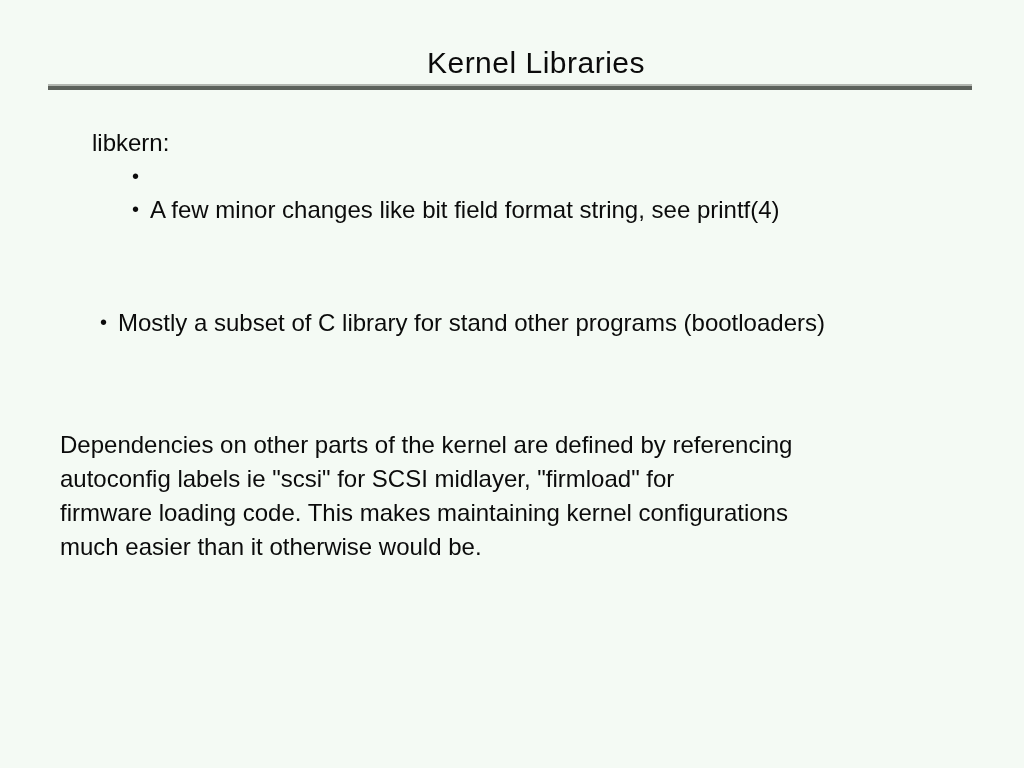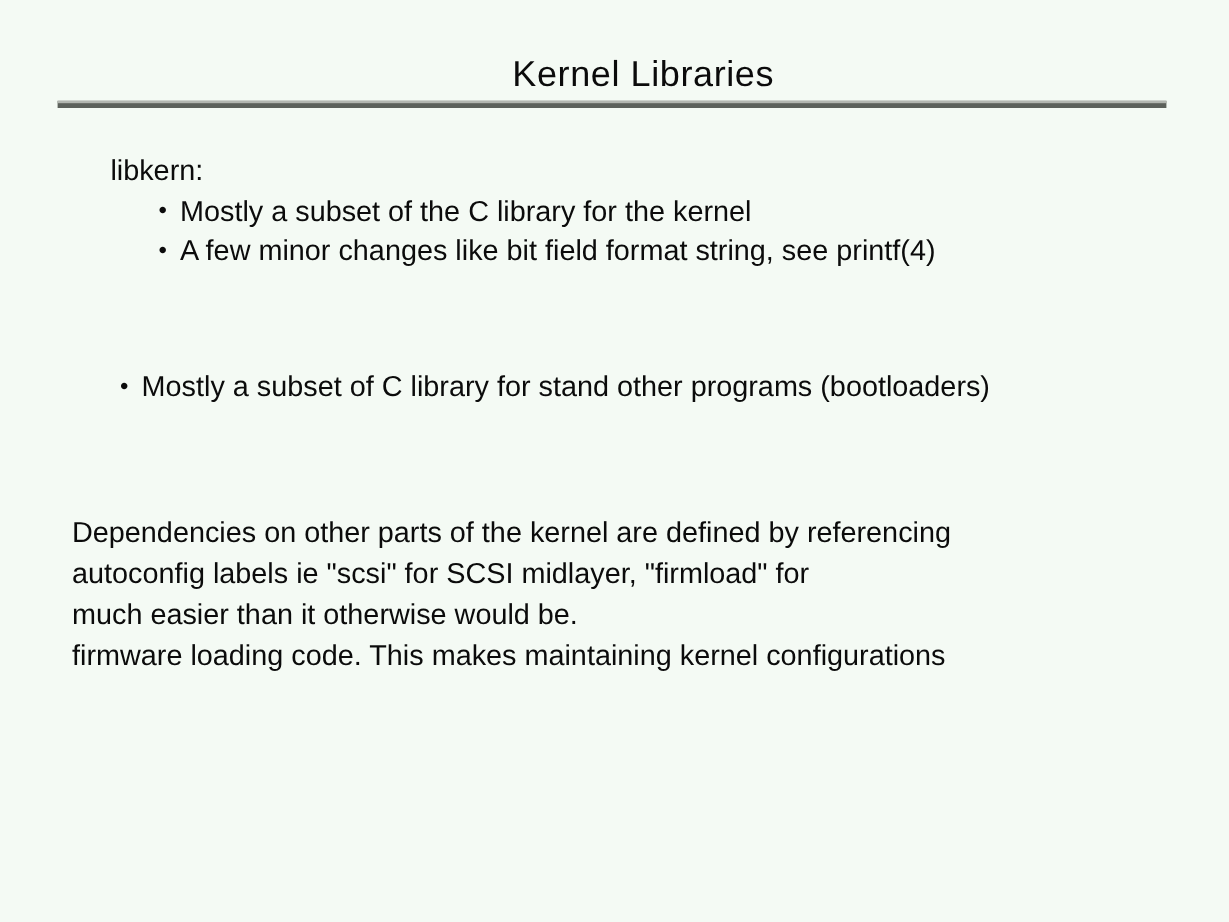--- a/index.html
+++ b/index.html
@@ -75,35 +75,34 @@
 <div class="slide">
 
   <div class="title">Kernel Libraries</div>
 
   <div class="rule"></div>
 
   <div class="section-libkern">
     <div class="heading">libkern:</div>
     <div class="bullet-row">
       <span class="dot">•</span>
-      <span>Mostly a subset of the C library for the kernel</span>
     </div>
     <div class="bullet-row">
       <span class="dot">•</span>
       <span>A few minor changes like bit field format string, see printf(4)</span>
     </div>
   </div>
 
   <div class="section-libsa">
     <div class="bullet-row">
       <span class="dot">•</span>
       <span>Mostly a subset of C library for stand other programs (bootloaders)</span>
     </div>
   </div>
 
   <div class="paragraph">
     <div>Dependencies on other parts of the kernel are defined by referencing</div>
     <div>autoconfig labels ie "scsi" for SCSI midlayer, "firmload" for</div>
+    <div>firmware loading code. This makes maintaining kernel configurations</div>
     <div>much easier than it otherwise would be.</div>
-    <div>firmware loading code. This makes maintaining kernel configurations</div>
   </div>
 
 </div>
 
 </body></html>

